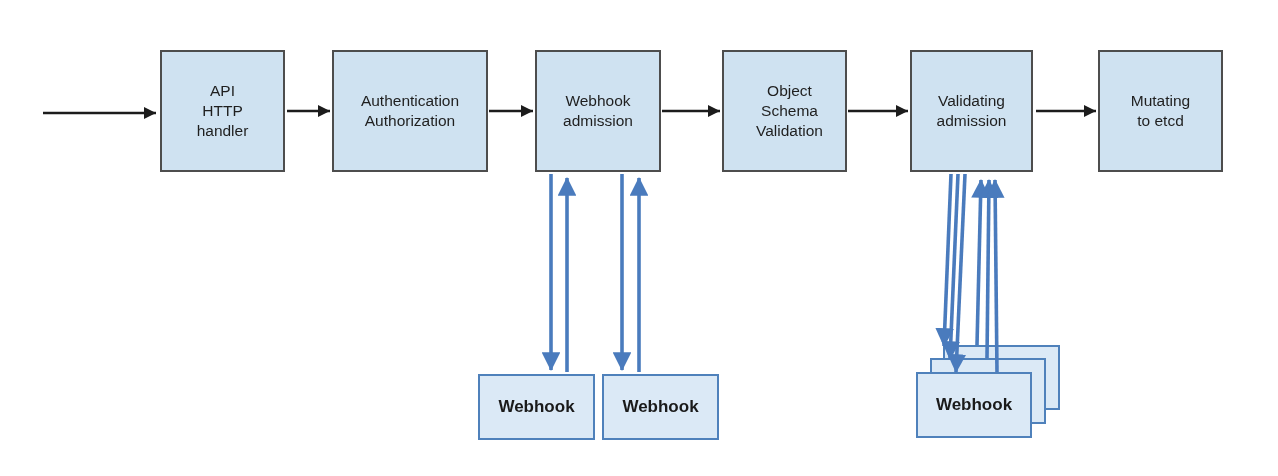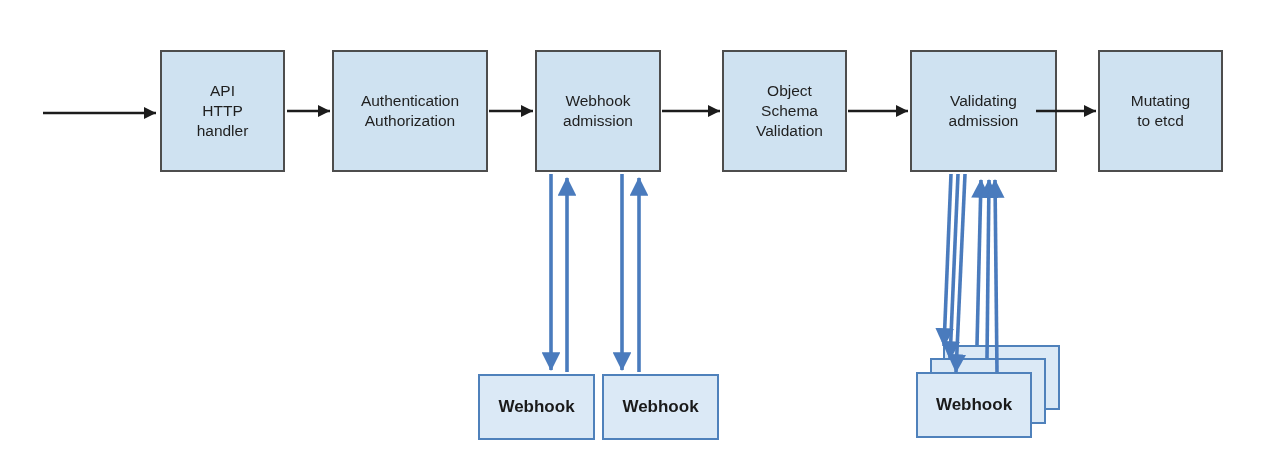--- a/index.html
+++ b/index.html
@@ -37,21 +37,21 @@
     white-space: pre-line;
     font-size: 15.5px;
     line-height: 1.3;
     color: var(--text-color);
     z-index: 1;
   }
   .s1 { left: 160px;  width: 125px; }
   .s2 { left: 332px;  width: 156px; }
   .s3 { left: 535px;  width: 126px; }
   .s4 { left: 722px;  width: 125px; padding-left: 10px; }
-  .s5 { left: 910px;  width: 147px; }
+  .s5 { left: 910px;  width: 123px; }
   .s6 { left: 1098px; width: 125px; }
 
   
   .webhook {
     position: absolute;
     background: var(--webhook-fill);
     border: 2px solid var(--webhook-border);
     display: flex;
     align-items: center;
     justify-content: center;

